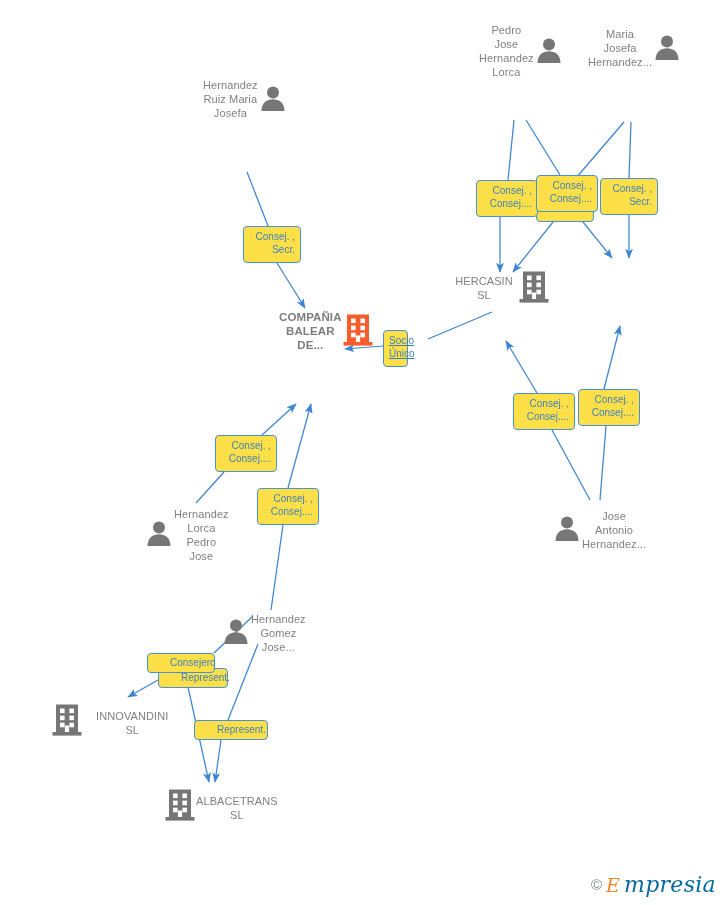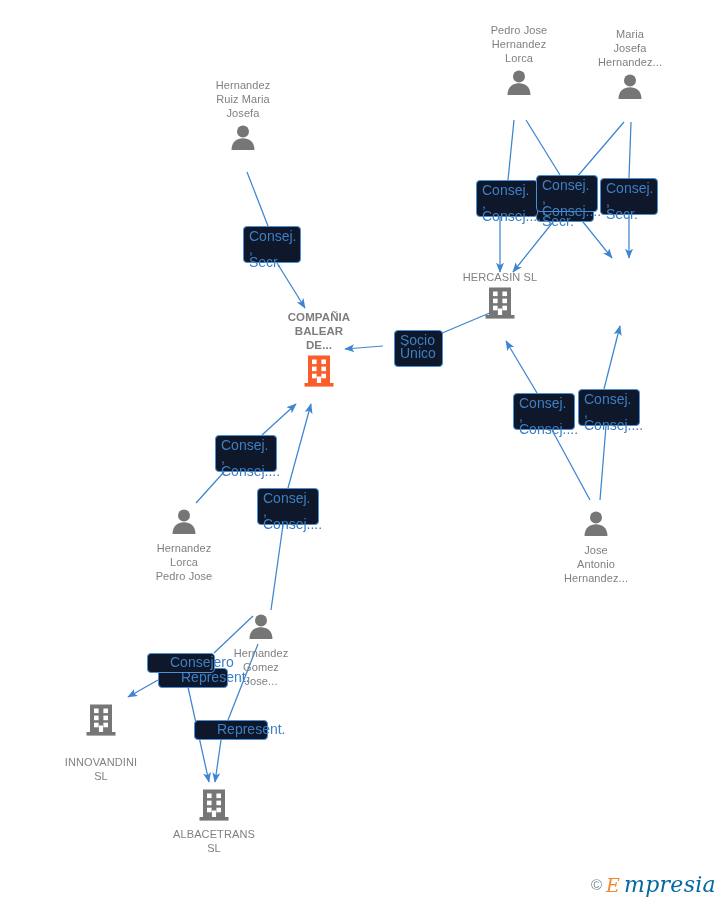--- a/index.html
+++ b/index.html
@@ -6,21 +6,21 @@
   body{
     width:728px;height:905px;
     background:#ffffff;
     font-family:"Liberation Sans", sans-serif;
     position:relative;
     overflow:hidden;
   }
   #canvas{position:absolute;left:0;top:0;width:728px;height:905px;}
   svg#edges{position:absolute;left:0;top:0;width:728px;height:905px;}
 
-  .node{position:absolute;display:flex;flex-direction:column;align-items:center;}
+  .node{position:absolute;display:flex;flex-direction:row;align-items:center;}
   .node .icon{display:block;}
   .node .lbl{
     color:#808080;
     font-size:11px;
     line-height:14px;
     text-align:center;
     white-space:pre-line;
     letter-spacing:.1px;
   }
   .node.company .lbl{font-size:11px;}
@@ -28,25 +28,25 @@
 
   
   .node .lbl.above{margin-bottom:2px;}
   .node .lbl.below{margin-top:1px;}
 
   .edgelabel{
     position:absolute;
     box-sizing:border-box;
     border:1px solid #4a90d9;
     border-radius:4px;
-    background:#0f172a;
+    background:#fde047;
     color:#3f7fc1;
-    font-size:14px;
+    font-size:10px;
     line-height:13px;
-    text-align:left;
+    text-align:right;
     padding:3px 5px 3px 5px;
     white-space:pre-line;
     z-index:5;
   }
   .edgelabel.one{padding:2px 22px;}
 
   #watermark{
     position:absolute;right:12px;bottom:8px;
     display:flex;align-items:center;gap:4px;
     font-size:17px;
@@ -245,21 +245,21 @@
           <rect x="18.4" y="19.7" width="4.6" height="4.6" fill="#fff"></rect>
         <rect x="13.9" y="22.5" width="4.2" height="6.5" fill="#fff"></rect>
       </svg>
     </span>
     <span class="lbl below">ALBACETRANS
 SL</span>
   </div>
 
   <div class="edgelabel" style="left:243px;top:226px;width:58px;height:37px;">Consej. ,
 Secr.</div>
-  <div class="edgelabel" style="left:394px;top:330px;width:49px;height:37px;z-index:7;">Socio
+  <div class="edgelabel" style="left:383px;top:330px;width:25px;height:37px;z-index:7;text-decoration:underline;">Socio
 Único</div>
 
   <div class="edgelabel" style="left:476px;top:180px;width:62px;height:37px;z-index:6;">Consej. ,
 Consej....</div>
   <div class="edgelabel" style="left:536px;top:185px;width:58px;height:37px;z-index:5;">Consej. ,
 Secr.</div>
   <div class="edgelabel" style="left:536px;top:175px;width:62px;height:37px;z-index:8;">Consej. ,
 Consej....</div>
   <div class="edgelabel" style="left:600px;top:178px;width:58px;height:37px;z-index:6;">Consej. ,
 Secr.</div>

